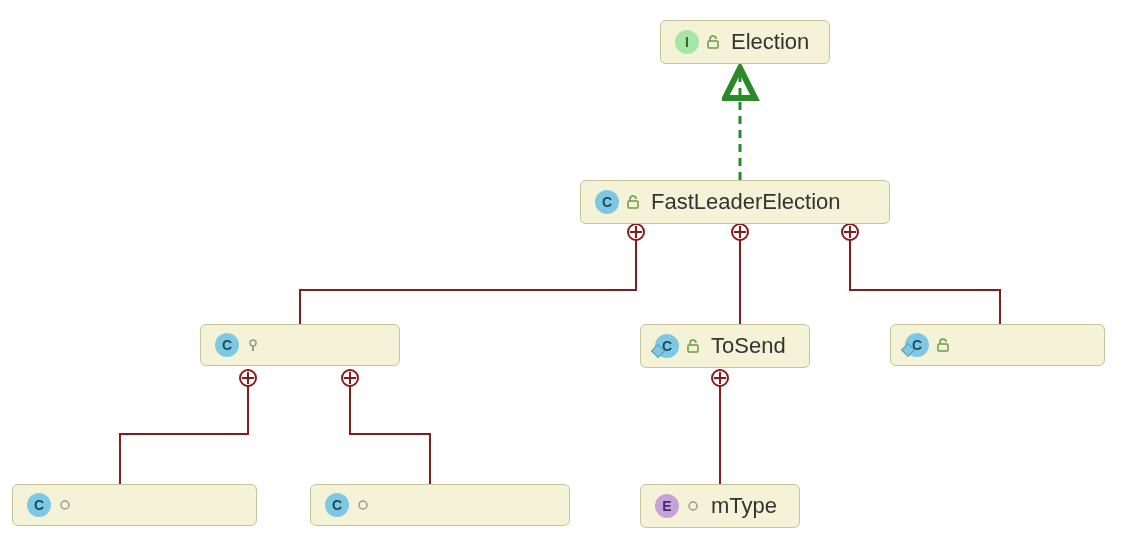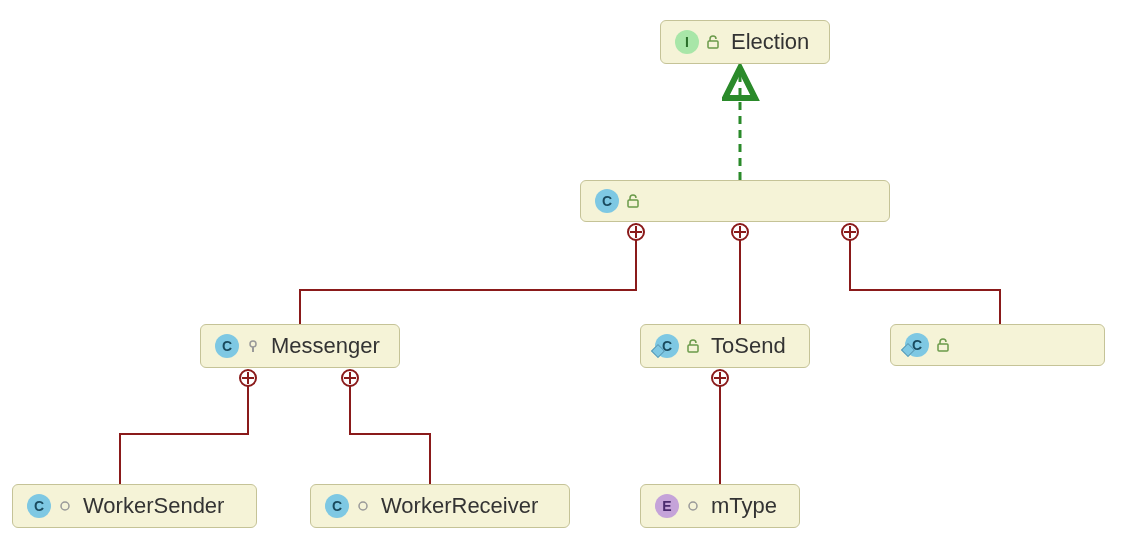--- a/index.html
+++ b/index.html
@@ -124,33 +124,33 @@
 <div class="node" style="left:580px; top:180px; width:310px;">
   <span class="badge badge-C">
       <span>C</span>
     </span>
   <span class="vis-icon">
     <svg width="14" height="14" viewBox="0 0 14 14">
         <rect x="2" y="6" width="10" height="7" rx="1" fill="none" stroke="#6a9a4a" stroke-width="1.5"></rect>
         <path d="M4 6 V4 a3 3 0 0 1 6 0" fill="none" stroke="#6a9a4a" stroke-width="1.5"></path>
       </svg>
   </span>
+  <span>FastLeaderElection</span>
 </div>
 
 <div class="node" style="left:200px; top:324px; width:200px;">
   <span class="badge badge-C">
       <span>C</span>
     </span>
   <span class="vis-icon">
     <svg width="14" height="14" viewBox="0 0 14 14">
         <circle cx="7" cy="5" r="3" fill="none" stroke="#999" stroke-width="1.5"></circle>
         <rect x="6" y="8" width="2" height="5" fill="#999"></rect>
       </svg>
   </span>
-  <span>Messenger</span>
 </div>
 
 <div class="node" style="left:640px; top:324px; width:170px;">
   <span style="position:relative; display:inline-block;">
     <span class="badge badge-C">
         <span>C</span>
       </span>
     <span class="static-marker" style="left:-2px; bottom:2px;"></span>
   </span>
   <span class="vis-icon">
@@ -179,33 +179,31 @@
 
 <div class="node" style="left:12px; top:484px; width:245px;">
   <span class="badge badge-C">
       <span>C</span>
     </span>
   <span class="vis-icon">
     <svg width="12" height="12" viewBox="0 0 12 12">
         <circle cx="6" cy="6" r="4" fill="none" stroke="#999" stroke-width="1.5"></circle>
       </svg>
   </span>
-  <span>WorkerSender</span>
 </div>
 
 <div class="node" style="left:310px; top:484px; width:260px;">
   <span class="badge badge-C">
       <span>C</span>
     </span>
   <span class="vis-icon">
     <svg width="12" height="12" viewBox="0 0 12 12">
         <circle cx="6" cy="6" r="4" fill="none" stroke="#999" stroke-width="1.5"></circle>
       </svg>
   </span>
-  <span>WorkerReceiver</span>
 </div>
 
 <div class="node" style="left:640px; top:484px; width:160px;">
   <span class="badge badge-E">
       <span>E</span>
     </span>
   <span class="vis-icon">
     <svg width="12" height="12" viewBox="0 0 12 12">
         <circle cx="6" cy="6" r="4" fill="none" stroke="#999" stroke-width="1.5"></circle>
       </svg>

